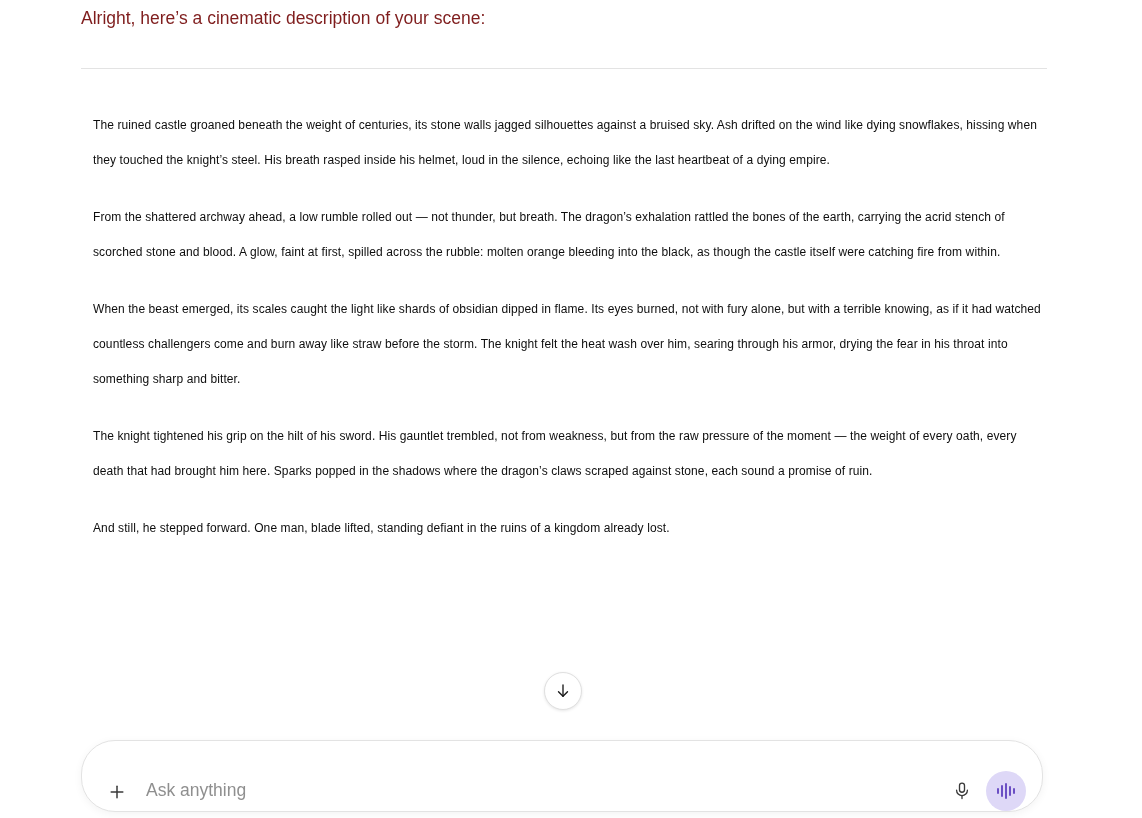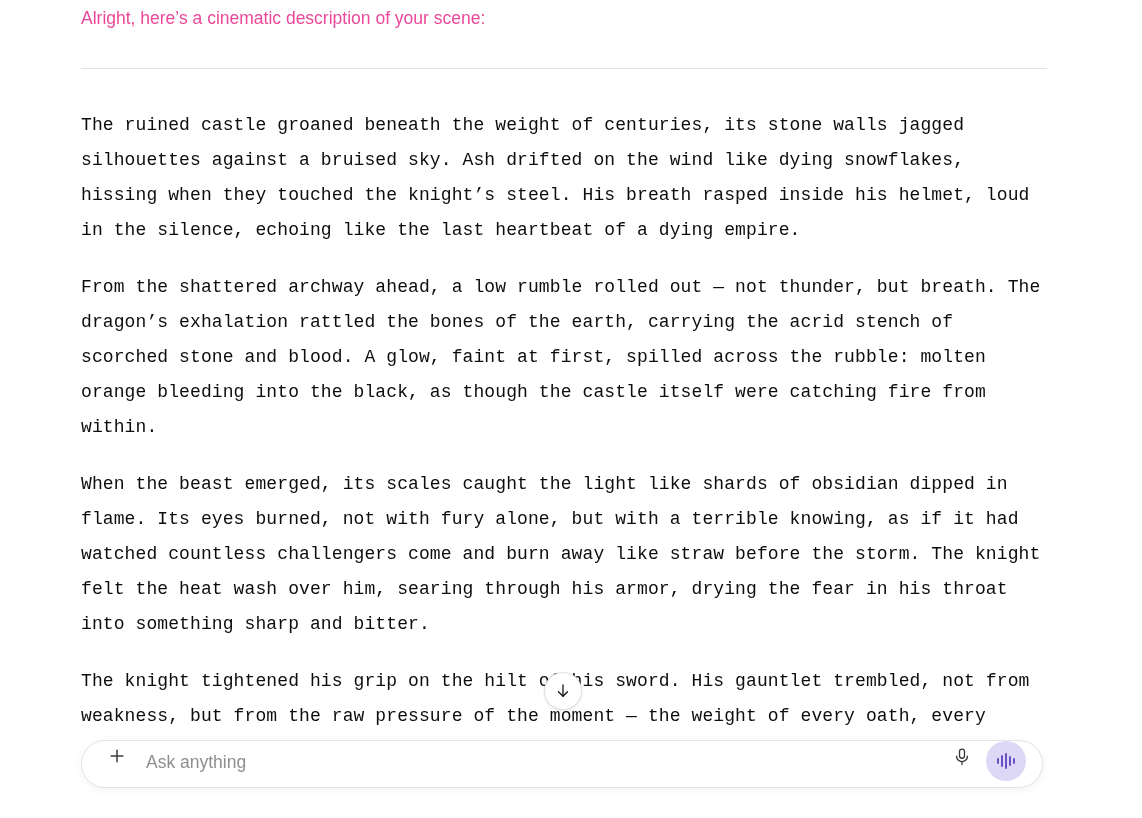--- a/index.html
+++ b/index.html
@@ -28,43 +28,42 @@
     height: 730px;
     overflow: hidden;
   }
   .msg-intro {
     position: absolute;
     left: 81px;
     top: 4px;
     width: 960px;
     font-size: 17.5px;
     line-height: 28px;
-    color: #ec4899;
+    color: #7f1d1d;
   }
   .divider {
     position: absolute;
     left: 81px;
     top: 68px;
     width: 966px;
     height: 1px;
     background: #e3e3e3;
   }
   .story {
     position: absolute;
     left: 81px;
     top: 108px;
     width: 966px;
   }
   .story p {
-    margin: 0 0 22px 0;
-    font-size: 18px;
+    margin: 0 0 22px 12px;
+    font-size: 12px;
     line-height: 35px;
     color: #0d0d0d;
     letter-spacing: 0.1px;
-    font-family: Liberation Mono, monospace;
   }
   .story p:last-child {
     margin-bottom: 0;
   }
 
   
   .scroll-down {
     position: absolute;
     left: 544px;
     top: 672px;
@@ -80,27 +79,27 @@
     cursor: pointer;
   }
   .scroll-down svg { display: block; }
 
   
   .composer {
     position: absolute;
     left: 81px;
     top: 740px;
     width: 962px;
-    height: 48px;
+    height: 72px;
     border: 1px solid #e3e3e3;
     border-radius: 34px;
     background: #ffffff;
     box-shadow: 0 2px 8px rgba(0,0,0,0.05);
     display: flex;
-    align-items: flex-start;
+    align-items: flex-end;
     box-sizing: border-box;
   }
   .plus-btn {
     width: 34px;
     height: 34px;
     margin-left: 18px;
     border-radius: 50%;
     display: flex;
     align-items: center;
     justify-content: center;
@@ -171,20 +170,21 @@
 
     <div class="msg-intro">Alright, here’s a cinematic description of your scene:</div>
 
     <div class="divider"></div>
 
     <div class="story">
       <p>The ruined castle groaned beneath the weight of centuries, its stone walls jagged silhouettes against a bruised sky. Ash drifted on the wind like dying snowflakes, hissing when they touched the knight’s steel. His breath rasped inside his helmet, loud in the silence, echoing like the last heartbeat of a dying empire.</p>
       <p>From the shattered archway ahead, a low rumble rolled out — not thunder, but breath. The dragon’s exhalation rattled the bones of the earth, carrying the acrid stench of scorched stone and blood. A glow, faint at first, spilled across the rubble: molten orange bleeding into the black, as though the castle itself were catching fire from within.</p>
       <p>When the beast emerged, its scales caught the light like shards of obsidian dipped in flame. Its eyes burned, not with fury alone, but with a terrible knowing, as if it had watched countless challengers come and burn away like straw before the storm. The knight felt the heat wash over him, searing through his armor, drying the fear in his throat into something sharp and bitter.</p>
       <p>The knight tightened his grip on the hilt of his sword. His gauntlet trembled, not from weakness, but from the raw pressure of the moment — the weight of every oath, every death that had brought him here. Sparks popped in the shadows where the dragon’s claws scraped against stone, each sound a promise of ruin.</p>
+      <p>And still, he stepped forward. One man, blade lifted, standing defiant in the ruins of a kingdom already lost.</p>
     </div>
 
   </div>
 
   <div class="scroll-down">
     <span>
       <svg width="18" height="18" viewBox="0 0 24 24" fill="none" stroke="#1a1a1a" stroke-width="1.8" stroke-linecap="round" stroke-linejoin="round">
         <line x1="12" y1="4" x2="12" y2="19"></line>
         <polyline points="6,13 12,19 18,13"></polyline>
       </svg>

